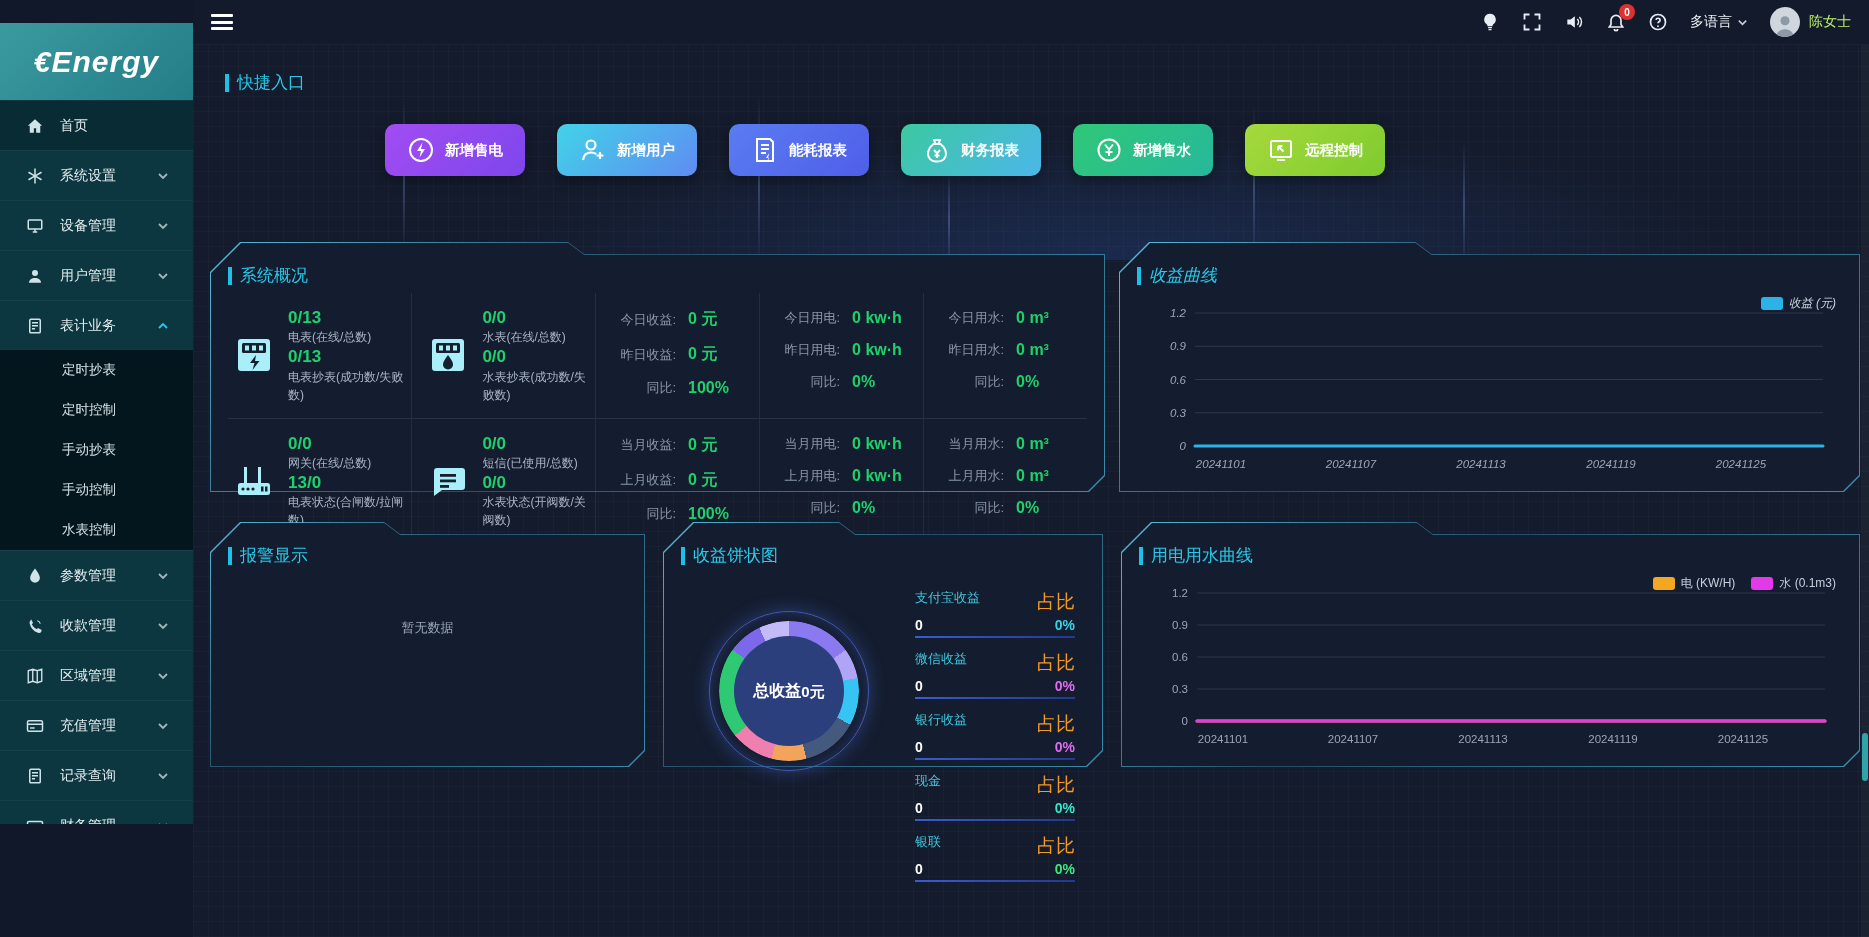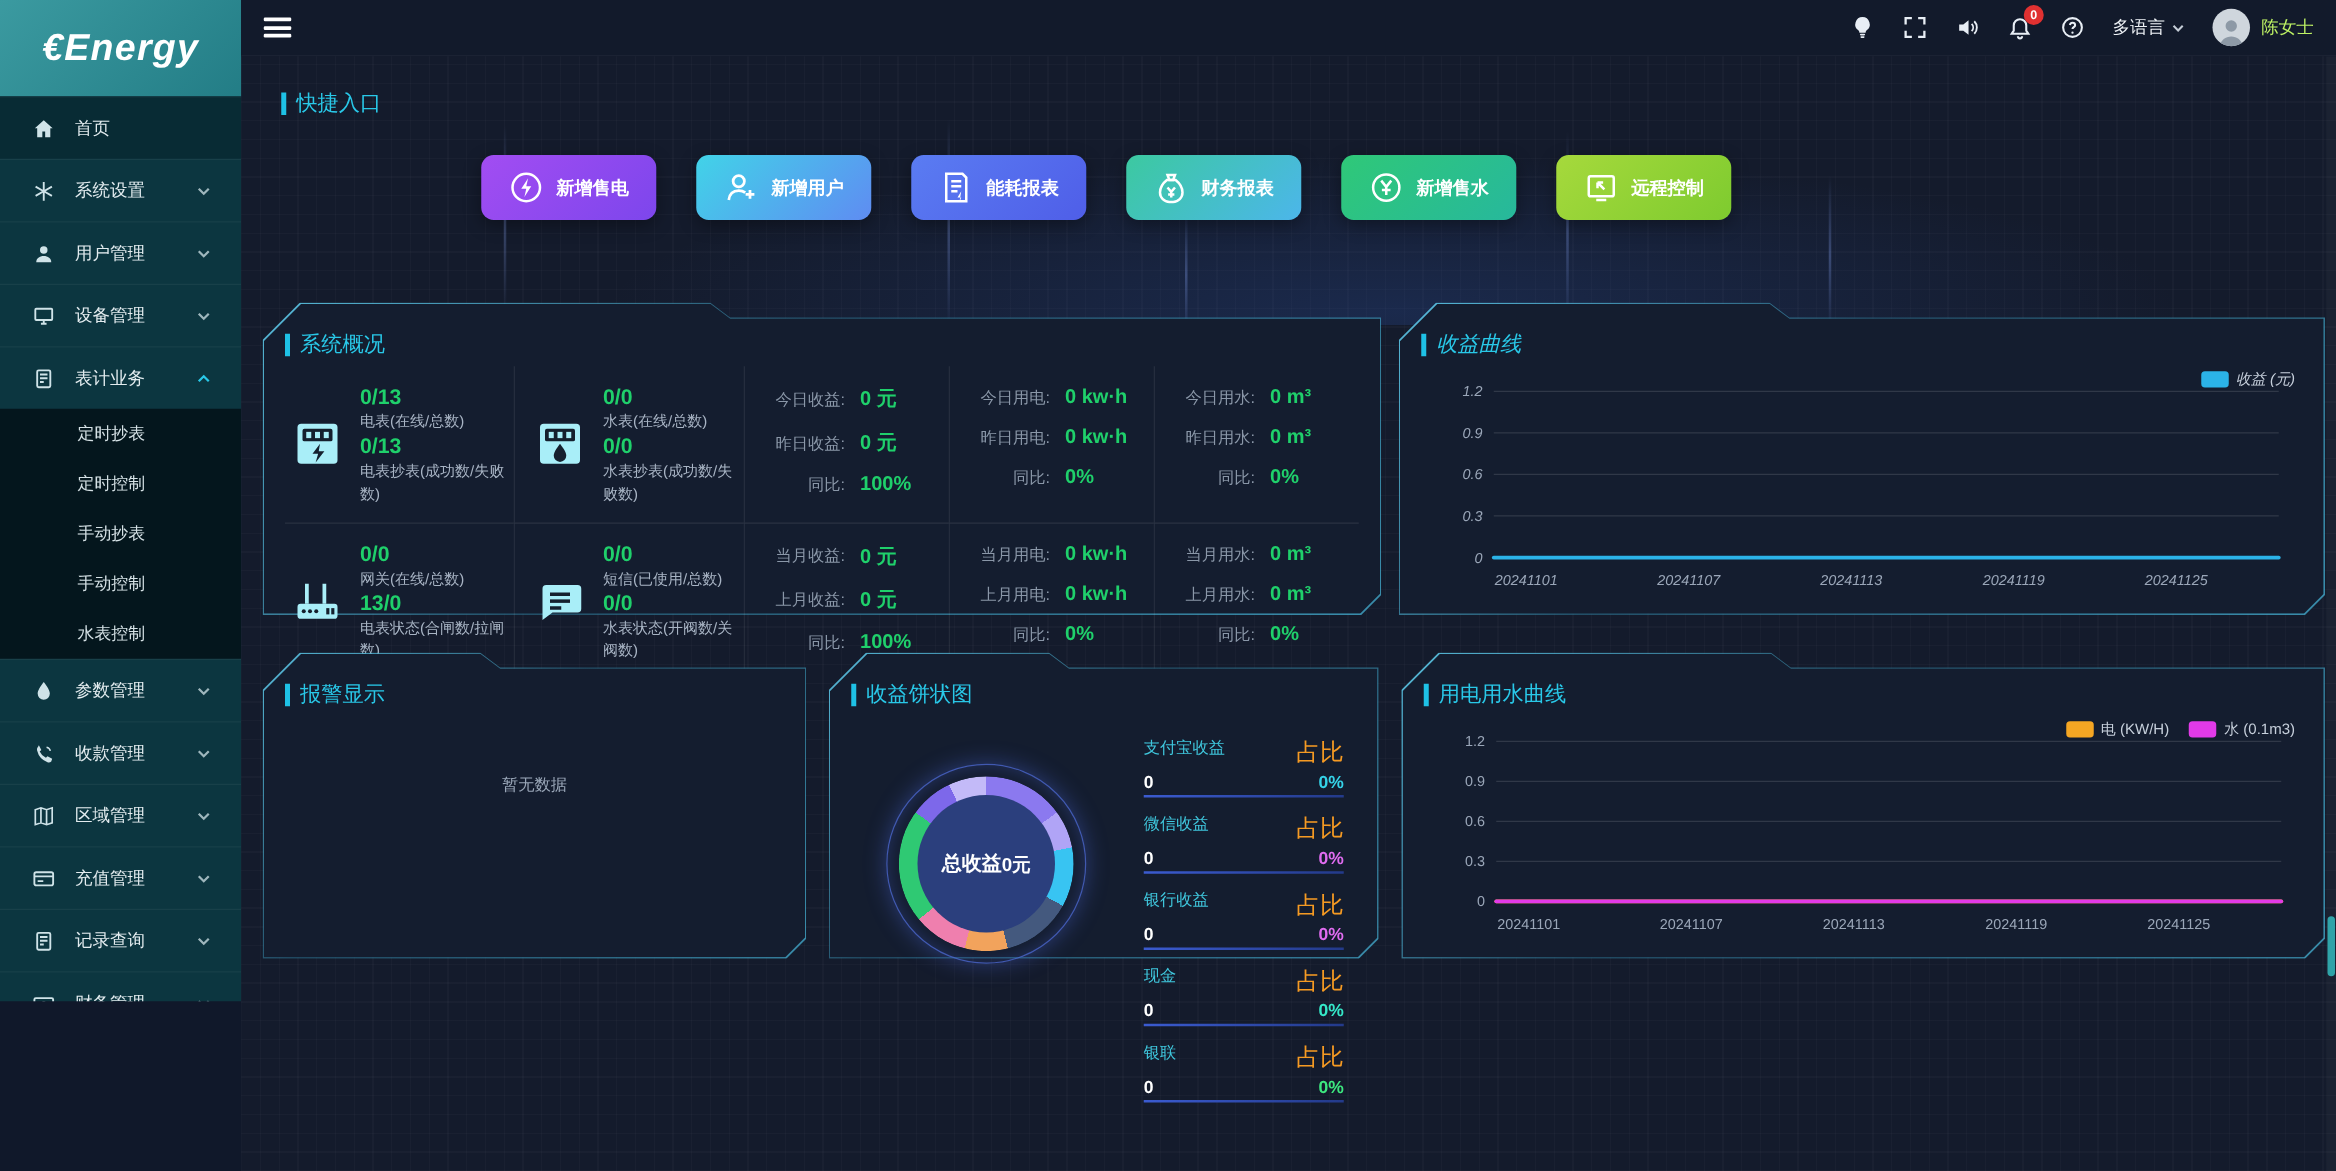--- a/index.html
+++ b/index.html
@@ -1,21 +1,21 @@
 <!DOCTYPE html>
 <html><head>
 <meta charset="utf-8">
 <style>
   * { margin:0; padding:0; box-sizing:border-box; }
   html,body { width:1869px; height:937px; overflow:hidden; background:#10182a;
     font-family:"Liberation Sans","DejaVu Sans",sans-serif; }
   .app { display:flex; width:1869px; height:937px; }
 
   
-  .sidebar { width:193px; height:801px; background:#0c3640; flex:0 0 193px; display:flex; flex-direction:column; }
+  .sidebar { width:193px; height:801px; background:#0c3640; flex:0 0 193px; display:flex; flex-direction:column;margin-top:23px; }
   .logo { height:77px; background:linear-gradient(135deg,#3b9aa0,#237d86); display:flex; align-items:center; justify-content:center; }
   .logo-text { color:#fff; font-size:30px; font-weight:bold; font-style:italic; letter-spacing:1px; }
   .side-menu { flex:1; overflow:hidden; }
   .side-item { height:50px; display:flex; align-items:center; padding:0 24px 0 26px; color:#e3ecef; font-size:14px;
     border-top:1px solid rgba(255,255,255,0.05); cursor:pointer; position:relative; }
   .side-item.active { background:#082b34; }
   .s-icon { width:18px; height:18px; margin-right:16px; color:#cfe3e8; display:inline-flex; }
   .s-icon svg { width:18px; height:18px; }
   .s-label { flex:1; }
   .chev { width:12px; height:12px; color:#9fb7bd; display:inline-flex; }
@@ -156,40 +156,40 @@
           </span>
           <span class="s-label">系统设置</span>
           <span class="chev">
             <svg viewBox="0 0 12 12" fill="none" stroke="currentColor" stroke-width="1.8">
               <path d="M2 4l4 4 4-4"></path>
             </svg>
           </span>
         </div>
         <div class="side-item">
           <span class="s-icon">
+            <svg viewBox="0 0 24 24" fill="none" stroke="currentColor" stroke-width="2">
+              <rect x="3" y="4" width="18" height="12" rx="1"></rect>
+              <path d="M9 20h6M12 16v4"></path>
+            </svg>
+          </span>
+          <span class="s-label">设备管理</span>
+          <span class="chev">
+            <svg viewBox="0 0 12 12" fill="none" stroke="currentColor" stroke-width="1.8">
+              <path d="M2 4l4 4 4-4"></path>
+            </svg>
+          </span>
+        </div>
+        <div class="side-item">
+          <span class="s-icon">
             <svg viewBox="0 0 24 24" fill="currentColor">
               <circle cx="12" cy="8" r="4"></circle>
               <path d="M4 21c0-4 3.6-6.5 8-6.5s8 2.5 8 6.5z"></path>
             </svg>
           </span>
           <span class="s-label">用户管理</span>
-          <span class="chev">
-            <svg viewBox="0 0 12 12" fill="none" stroke="currentColor" stroke-width="1.8">
-              <path d="M2 4l4 4 4-4"></path>
-            </svg>
-          </span>
-        </div>
-        <div class="side-item">
-          <span class="s-icon">
-            <svg viewBox="0 0 24 24" fill="none" stroke="currentColor" stroke-width="2">
-              <rect x="3" y="4" width="18" height="12" rx="1"></rect>
-              <path d="M9 20h6M12 16v4"></path>
-            </svg>
-          </span>
-          <span class="s-label">设备管理</span>
           <span class="chev">
             <svg viewBox="0 0 12 12" fill="none" stroke="currentColor" stroke-width="1.8">
               <path d="M2 4l4 4 4-4"></path>
             </svg>
           </span>
         </div>
         <div class="side-item">
           <span class="s-icon">
             <svg viewBox="0 0 24 24" fill="none" stroke="currentColor" stroke-width="2">
               <rect x="5" y="3" width="14" height="18" rx="1.5"></rect>

